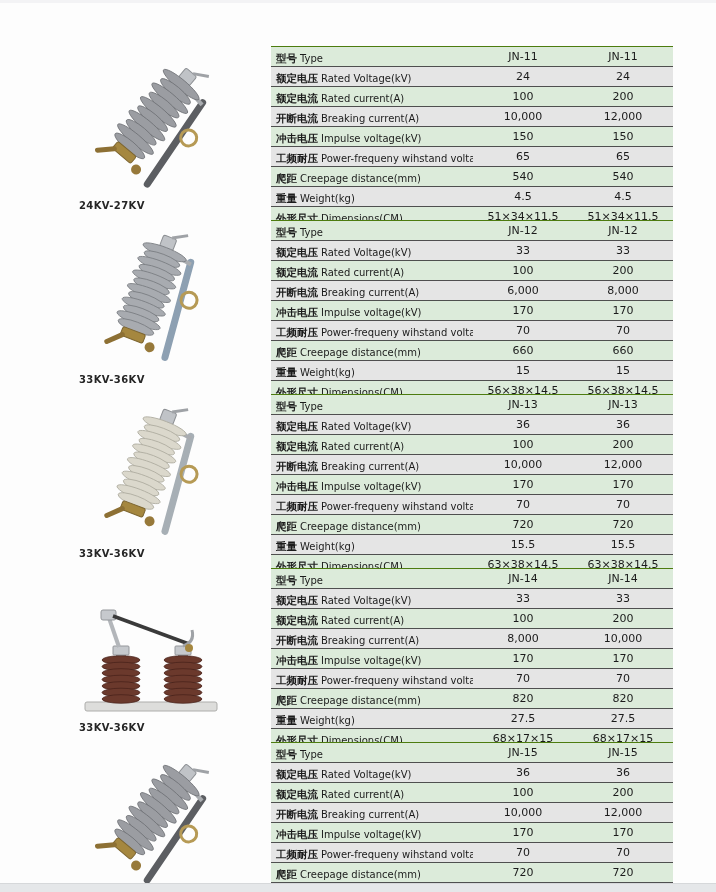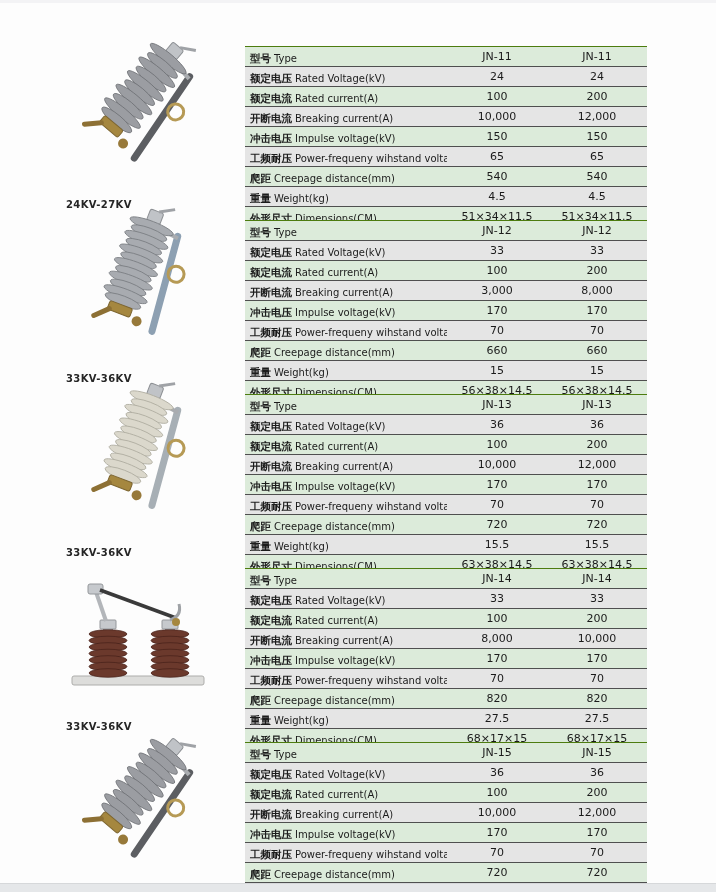--- a/index.html
+++ b/index.html
@@ -28,23 +28,23 @@
     border-top: 1px solid #d6d8da;
   }
   .sections { padding-top: 32px; }
   .product-section {
     display: flex;
     height: 174px;
     align-items: flex-start;
   }
   .product-figure {
     width: 237px; height: 100%;
-    margin: 4px; padding: 0 0 0 36px;
+    margin: 17px; padding: 0 0 0 36px;
     display: flex; flex-direction: column;
-    align-items: center; justify-content: space-between;
+    align-items: center; justify-content: center;
   }
   .product-art {
     width: 178px; height: 138px;
     display: flex; align-items: center; justify-content: center;
   }
   .product-art svg { overflow: visible; }
   .product-caption {
     font-size: 10px; font-weight: bold; color: #262626;
     letter-spacing: 0.4px;
     margin-top: 0px;
@@ -202,21 +202,21 @@
               <td class="val">33</td>
               <td class="val">33</td>
             </tr>
             <tr class="odd">
               <td class="lbl"><span class="zh">额定电流</span><span class="en">Rated current(A)</span></td>
               <td class="val">100</td>
               <td class="val">200</td>
             </tr>
             <tr class="even">
               <td class="lbl"><span class="zh">开断电流</span><span class="en">Breaking current(A)</span></td>
-              <td class="val">3,000</td>
+              <td class="val">6,000</td>
               <td class="val">8,000</td>
             </tr>
             <tr class="odd">
               <td class="lbl"><span class="zh">冲击电压</span><span class="en">Impulse voltage(kV)</span></td>
               <td class="val">170</td>
               <td class="val">170</td>
             </tr>
             <tr class="even">
               <td class="lbl"><span class="zh">工频耐压</span><span class="en">Power-frequeny wihstand voltage(kV)</span></td>
               <td class="val">70</td>

